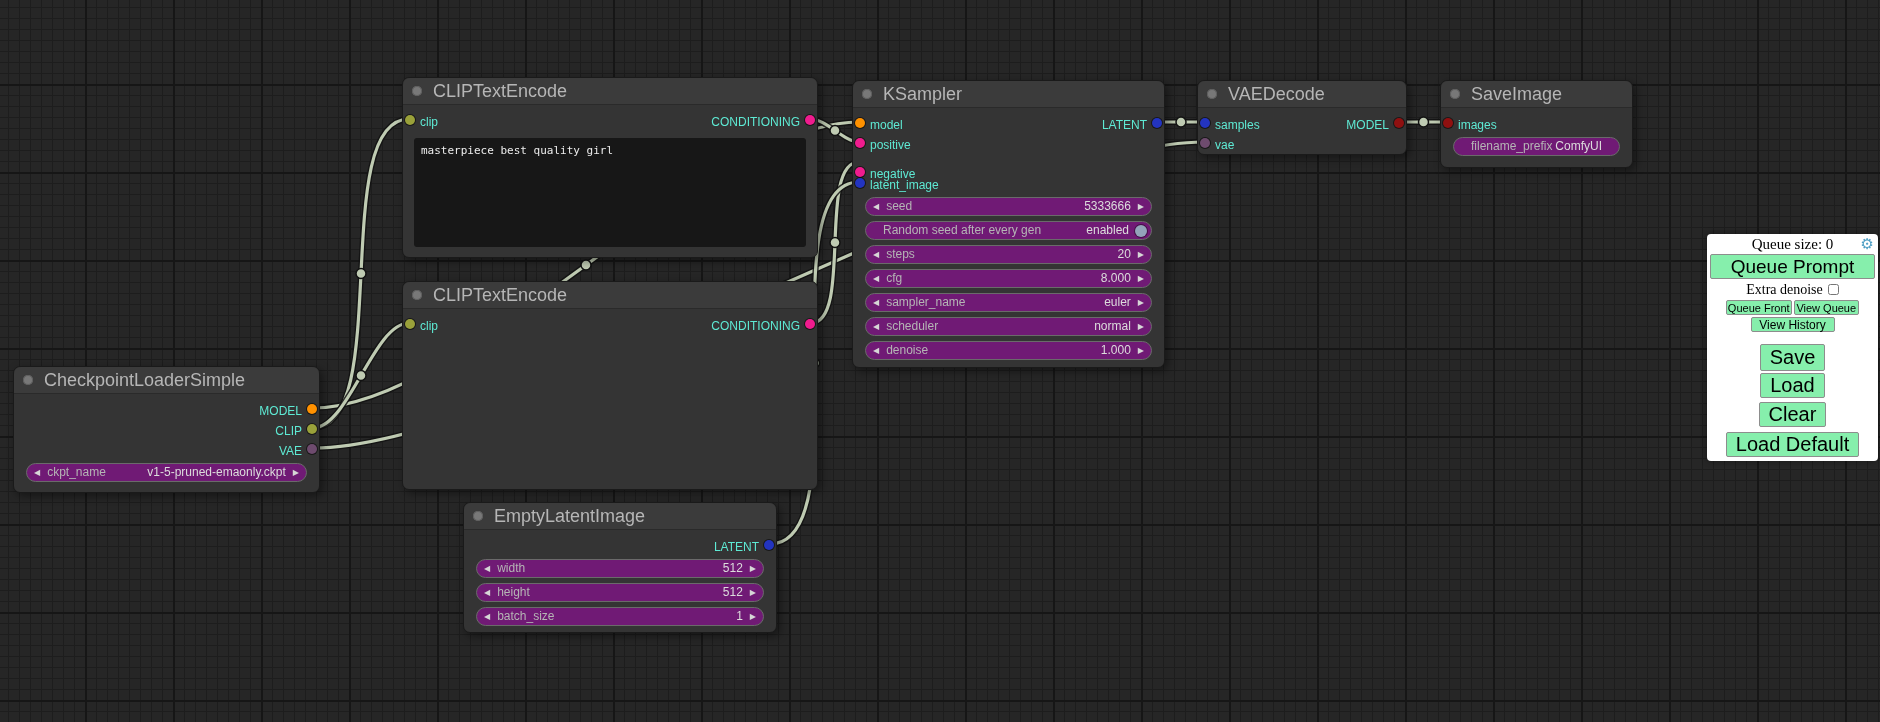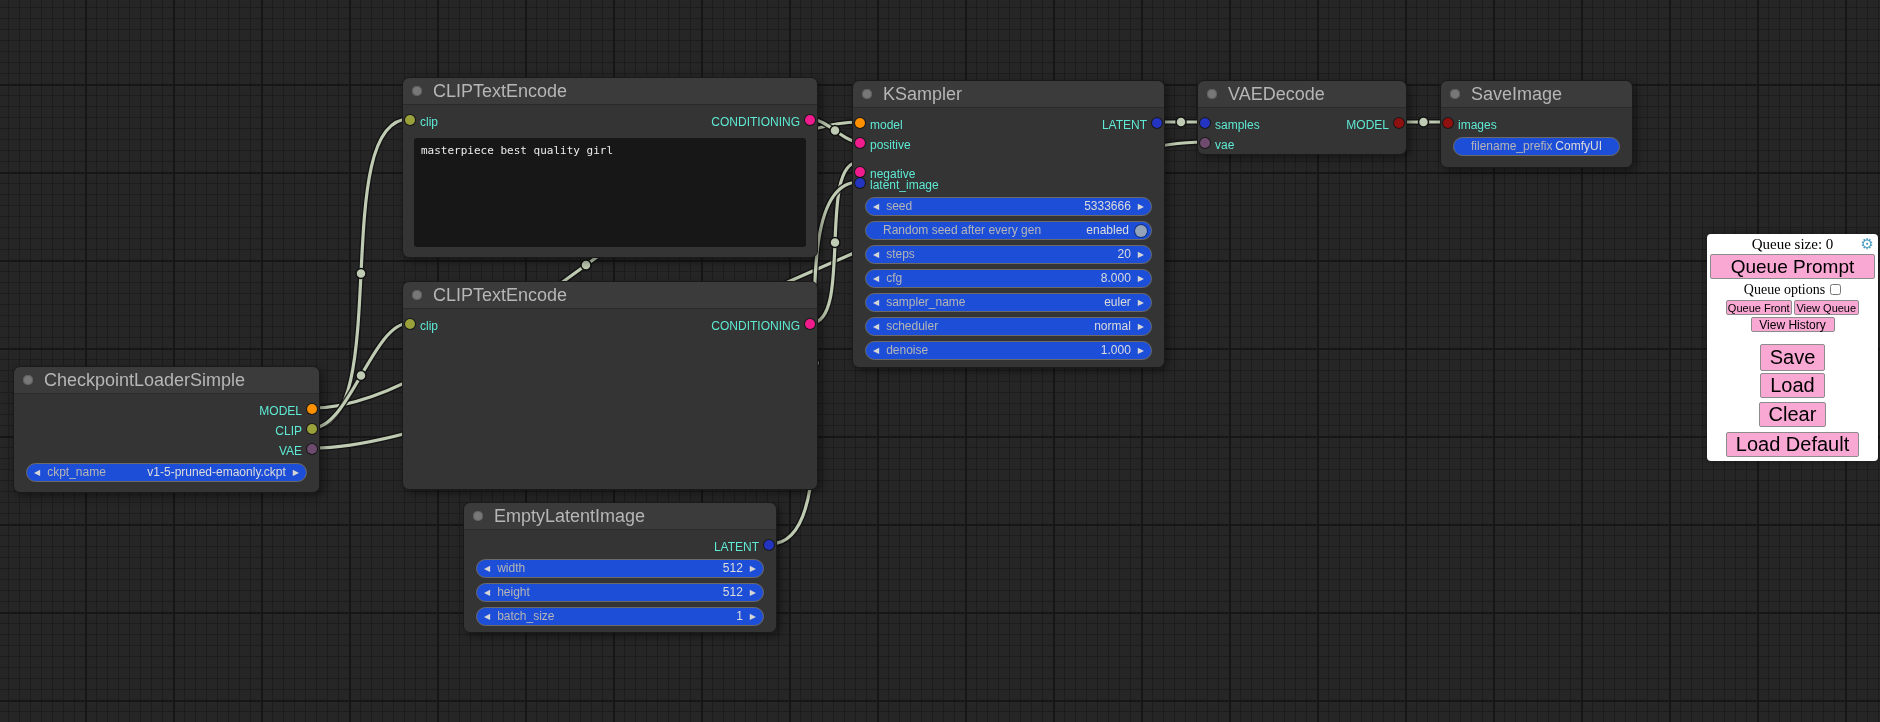--- a/index.html
+++ b/index.html
@@ -21,41 +21,41 @@
         border-radius:7px 7px 0 0;border-bottom:1px solid #2a2a2a;}
   .tdot{position:absolute;left:9px;top:8px;width:10px;height:10px;border-radius:50%;
         background:#787878;box-shadow:inset 0 0 0 1px #5e5e5e;}
   .ntitle{position:absolute;left:30px;top:0;line-height:26px;font-size:18px;color:#b6b6b6;white-space:nowrap;}
   .slot-row{position:absolute;left:0;right:0;height:20px;}
   .sdot{position:absolute;top:50%;margin-top:-5px;width:10px;height:10px;border-radius:50%;
         box-shadow:0 0 0 1px rgba(0,0,0,.55);}
   .sdot.in{left:2px;} .sdot.out{right:2px;}
   .slabel{position:absolute;top:0;line-height:20px;font-size:12px;color:#5eead4;white-space:nowrap;}
   .slabel.in{left:17px;} .slabel.out{right:17px;}
-  .widget{position:absolute;left:12px;right:12px;height:17px;background:#1d4ed8;
+  .widget{position:absolute;left:12px;right:12px;height:17px;background:#701a75;
         border:1px solid #6a6a6a;border-radius:10px;display:flex;align-items:center;
         font-size:12px;line-height:17px;color:#b5b5b5;overflow:hidden;text-align:center;}
   .warr{color:#d6d6d6;font-size:8px;padding:0 7px;flex:0 0 auto;}
   .wlabel{color:#b5b5b5;flex:0 0 auto;white-space:nowrap;}
   .wlabel.pad{margin-left:17px;}
   .wvalue{color:#dcdcdc;margin-left:auto;white-space:nowrap;}
   .wvalue.padr{margin-right:17px;}
   .wtoggle{flex:0 0 auto;width:12px;height:12px;border-radius:50%;background:#93a3ba;
         margin:0 4px 0 6px;box-shadow:0 0 0 1px rgba(0,0,0,.4);}
   .ta{position:absolute;left:11px;right:11px;background:#171717;border:none;border-radius:3px;
         color:#ececec;font-family:"DejaVu Sans Mono",monospace;font-size:11px;
         padding:6px 7px;resize:none;outline:none;box-sizing:border-box;}
   
   #menu{position:absolute;left:1707px;top:234px;width:171px;z-index:3;background:#ffffff;
         border-radius:4px;padding:2px 3px 3px;box-sizing:border-box;text-align:center;
         font-family:"Liberation Serif",serif;color:#000;box-shadow:0 0 6px rgba(0,0,0,.4);}
   .menu-header{position:relative;height:17px;line-height:17px;font-size:15px;}
   .gear{position:absolute;right:1px;top:0;color:#4f9fc4;font-size:15px;cursor:pointer;
         font-family:"DejaVu Sans",sans-serif;line-height:17px;}
-  #menu button{font-family:"Liberation Sans",sans-serif;background:#f9a8d4;
+  #menu button{font-family:"Liberation Sans",sans-serif;background:#86efac;
         border:1px solid #8d8d8d;border-radius:2px;color:#000;cursor:pointer;}
   .btn-queue{display:block;width:100%;font-size:19px;height:25px;margin:1px 0 3px;}
   .extra{font-size:14px;height:15px;line-height:15px;}
   .extra input{width:11px;height:11px;vertical-align:-1px;margin:0 0 0 5px;}
   .duo{display:flex;gap:2px;margin:3px 16px 0;}
   .duo button{flex:1;font-size:11px;height:15px;padding:0;}
   .hist{display:block;margin:2px auto 0;width:84px;font-size:12px;height:15px;padding:0;}
   .btn-save{display:block;margin:12px auto 0;font-size:20px;height:27px;padding:0 9px;}
   .btn-load{display:block;margin:2px auto 0;font-size:20px;height:25px;padding:0 9px;}
   .btn-clear{display:block;margin:4px auto 0;font-size:20px;height:25px;padding:0 9px;}
@@ -269,21 +269,21 @@
       </div>
     </div>
 
   <aside id="menu">
     <div class="menu-header">
       <span>Queue size: 0</span>
       <span class="gear">⚙</span>
     </div>
     <button class="btn-queue">Queue Prompt</button>
     <div class="extra">
-      <span>Queue options</span><input type="checkbox" style="">
+      <span>Extra denoise</span><input type="checkbox" style="">
     </div>
     <div class="duo">
       <button>Queue Front</button>
       <button>View Queue</button>
     </div>
     <button class="hist">View History</button>
     <button class="btn-save">Save</button>
     <button class="btn-load">Load</button>
     <button class="btn-clear">Clear</button>
     <button class="btn-loaddef">Load Default</button>

